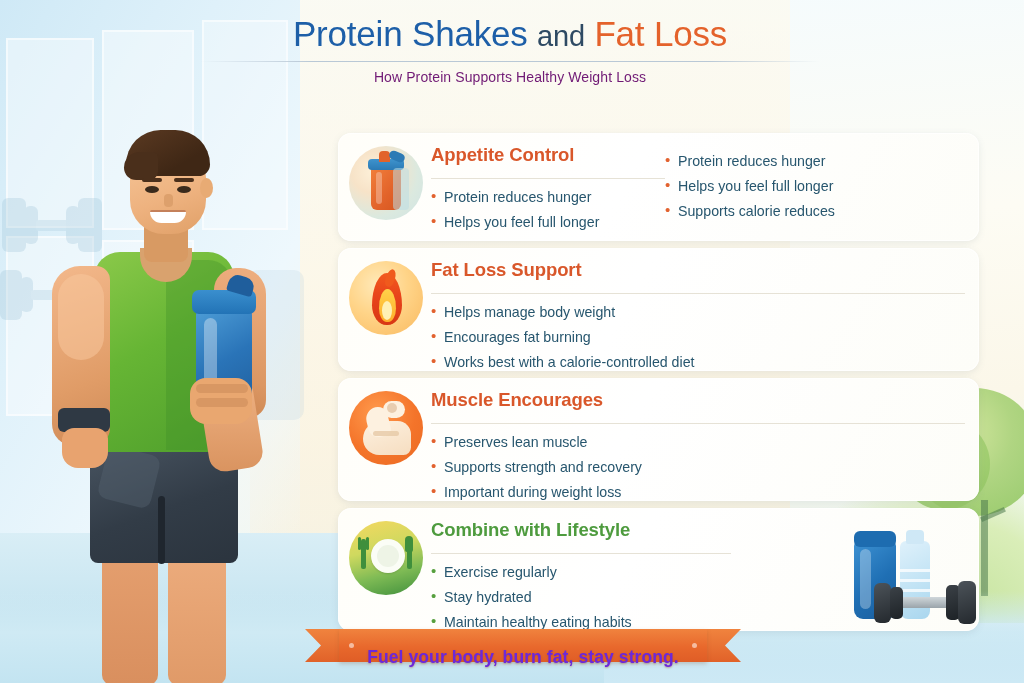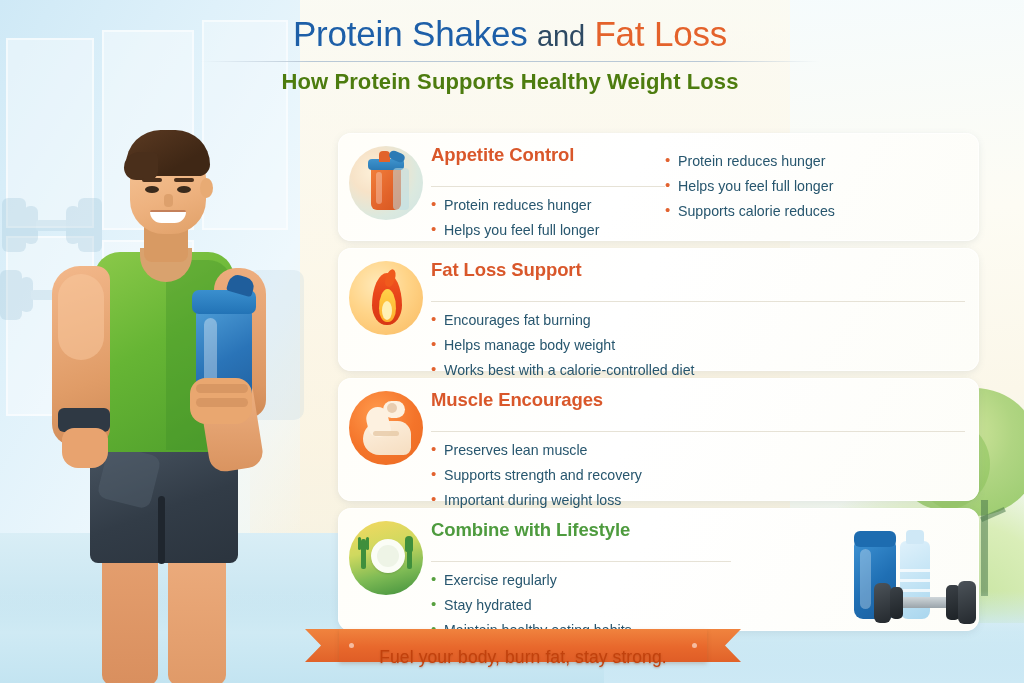--- a/index.html
+++ b/index.html
@@ -71,21 +71,21 @@
     font-size:35px; font-weight:normal; letter-spacing:-.2px;
     white-space:nowrap;
   }
   .t-blue { color:#1D5FA8; }
   .t-and  { color:#2E4A63; font-size:29px; }
   .t-orange { color:#E4622B; }
   .title-rule {
     height:1px; background:linear-gradient(90deg,rgba(150,170,190,0) 0%, #b9c8d6 18%, #b9c8d6 82%, rgba(150,170,190,0) 100%);
     margin:7px 0 7px 0;
   }
-  .subtitle { font-size:22px; color:#4d7c0f; letter-spacing:.1px;font-weight:bold; }
+  .subtitle { font-size:14px; color:#701a75; letter-spacing:.1px; }
 
   
   #cards { position:absolute; left:338px; top:133px; width:641px; }
   .card {
     position:relative;
     background:linear-gradient(120deg,#fffef9 0%,#ffffff 45%,#fdfdf8 100%);
     border-radius:13px;
     box-shadow:0 2px 7px rgba(90,115,130,.13), 0 0 0 1px rgba(255,255,255,.7) inset;
     margin-bottom:7px;
     display:flex;
@@ -95,21 +95,21 @@
     width:74px; height:74px; flex:0 0 74px;
     border-radius:50%;
     position:relative; overflow:hidden;
     margin-top:2px;
   }
   .card-body { flex:1; padding-left:8px; display:flex; }
   .col { flex:1; min-width:0; }
   .col-right { flex:0 0 300px; }
   .c-title {
     font-size:18.5px; font-weight:bold; letter-spacing:-.1px;
-    padding-bottom:20px;
+    padding-bottom:12px;
     border-bottom:1px solid #e6e2d6;
     margin-bottom:5px;
     white-space:nowrap;
   }
   .ti-orange { color:#D9572A; }
   .ti-green  { color:#4E9B3E; }
   ul.blist { list-style:none; }
   ul.blist li {
     font-size:14.2px; color:#27566E;
     padding:4.5px 0 4.5px 13px;
@@ -145,21 +145,21 @@
     box-shadow:0 2px 4px rgba(140,80,40,.25);
   }
   .rb-tail {
     position:absolute; top:0; width:35px; height:33px;
     background:linear-gradient(180deg,#f0833e 0%,#e16229 100%);
   }
   .rb-l { left:0;  clip-path:polygon(0 0,100% 0,100% 100%,0 100%,16px 50%); }
   .rb-r { right:0; clip-path:polygon(0 0,100% 0,calc(100% - 16px) 50%,100% 100%,0 100%); }
   .rb-text {
     position:absolute; inset:0; display:flex; align-items:center; justify-content:center;
-    color:#c2410c; font-size:17.5px; font-weight:normal; letter-spacing:.1px;
+    color:#6d28d9; font-size:17.5px; font-weight:bold; letter-spacing:.1px;
     text-shadow:0 1px 2px rgba(150,70,30,.4);
     margin-top:24px;
   }
   .rb-dot {
     position:absolute; top:14px; width:5px; height:5px; border-radius:50%;
     background:rgba(255,255,255,.55);
   }
 
   
   #product { position:absolute; left:848px; top:525px; width:160px; height:108px; }
@@ -297,22 +297,22 @@
       <div class="ic-flame-bg"></div>
       <div class="sh" style="left:23px; top:12px; width:30px; height:52px; background:linear-gradient(180deg,#f25a1e 0%,#e8431a 45%,#d83714 100%); border-radius:50% 50% 48% 48% / 62% 62% 38% 38%;"></div>
       <div class="sh" style="left:30px; top:28px; width:17px; height:33px; background:linear-gradient(180deg,#ffd24a 0%,#ffae2b 100%); border-radius:50% 50% 46% 46% / 58% 58% 42% 42%;"></div>
       <div class="sh" style="left:33px; top:40px; width:10px; height:19px; background:#fff0b5; border-radius:50%;"></div>
       <div class="sh" style="left:37px; top:8px; width:9px; height:18px; background:#f05a1d; border-radius:50% 50% 40% 40%; transform:rotate(18deg);"></div>
     </div>
     <div class="card-body">
       <div class="col">
         <div class="c-title ti-orange">Fat Loss Support</div>
         <ul class="blist ob">
+          <li>Helps manage body weight</li>
           <li>Encourages fat burning</li>
-          <li>Helps manage body weight</li>
           <li>Works best with a calorie-controlled diet</li>
         </ul>
       </div>
     </div>
   </div>
 
   <div class="card" style="height:123px;">
     <div class="icon-wrap">
       <div class="ic-muscle-bg"></div>
       <div class="sh" style="left:14px; top:30px; width:48px; height:34px; background:linear-gradient(160deg,#fdf1e0 0%,#f6ddc0 100%); border-radius:24px 18px 10px 22px;"></div>

